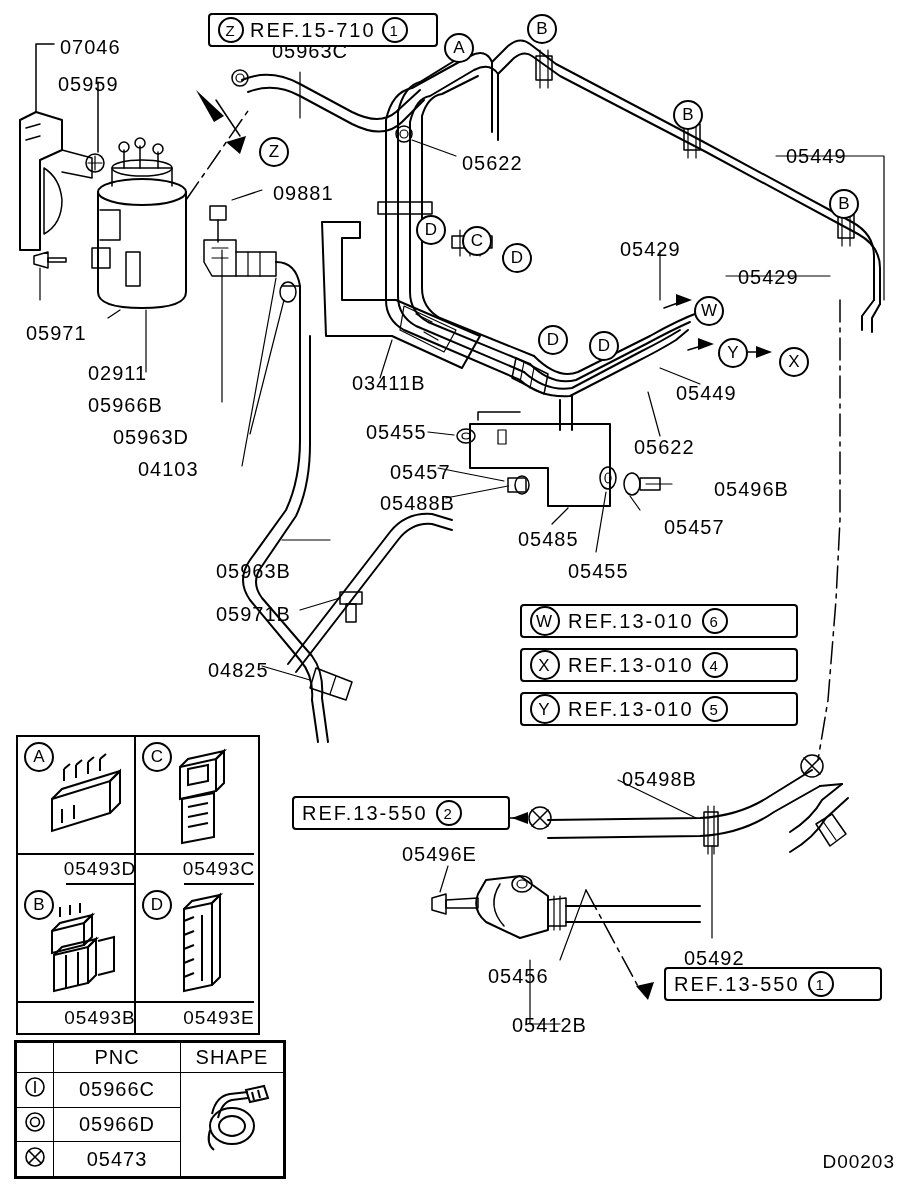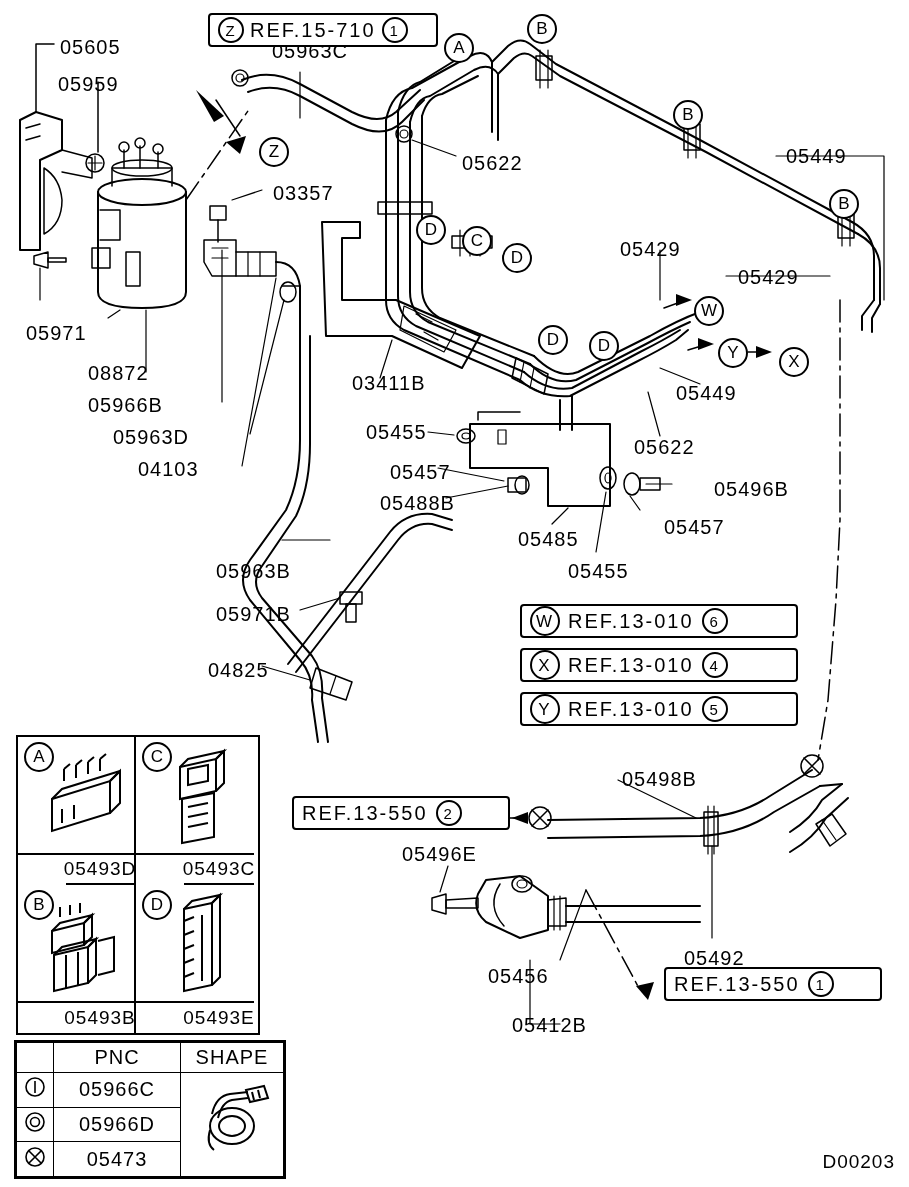--- a/index.html
+++ b/index.html
@@ -226,30 +226,30 @@
       <path d="M222 402 L222 250" stroke-width="1.2"></path>
       <path d="M250 434 L284 300" stroke-width="1.2"></path>
       <path d="M242 466 L276 278" stroke-width="1.2"></path>
       <path d="M776 156 L884 156 L884 300" stroke-width="1.2"></path>
       <path d="M726 276 L830 276" stroke-width="1.2"></path>
       <path d="M660 250 L660 300" stroke-width="1.2"></path>
       <path d="M618 780 L696 818" stroke-width="1.2"></path>
     </g>
   </svg>
 
-  <div class="lbl" style="left:60px;top:36px">05605</div>
+  <div class="lbl" style="left:60px;top:36px">07046</div>
   <div class="lbl" style="left:58px;top:73px">05959</div>
   <div class="lbl" style="left:272px;top:40px">05963C</div>
   <div class="lbl" style="left:462px;top:152px">05622</div>
   <div class="lbl" style="left:786px;top:145px">05449</div>
-  <div class="lbl" style="left:273px;top:182px">03357</div>
+  <div class="lbl" style="left:273px;top:182px">09881</div>
   <div class="lbl" style="left:620px;top:238px">05429</div>
   <div class="lbl" style="left:738px;top:266px">05429</div>
   <div class="lbl" style="left:26px;top:322px">05971</div>
-  <div class="lbl" style="left:88px;top:362px">08872</div>
+  <div class="lbl" style="left:88px;top:362px">02911</div>
   <div class="lbl" style="left:88px;top:394px">05966B</div>
   <div class="lbl" style="left:113px;top:426px">05963D</div>
   <div class="lbl" style="left:138px;top:458px">04103</div>
   <div class="lbl" style="left:352px;top:372px">03411B</div>
   <div class="lbl" style="left:676px;top:382px">05449</div>
   <div class="lbl" style="left:634px;top:436px">05622</div>
   <div class="lbl" style="left:366px;top:421px">05455</div>
   <div class="lbl" style="left:390px;top:461px">05457</div>
   <div class="lbl" style="left:380px;top:492px">05488B</div>
   <div class="lbl" style="left:714px;top:478px">05496B</div>

